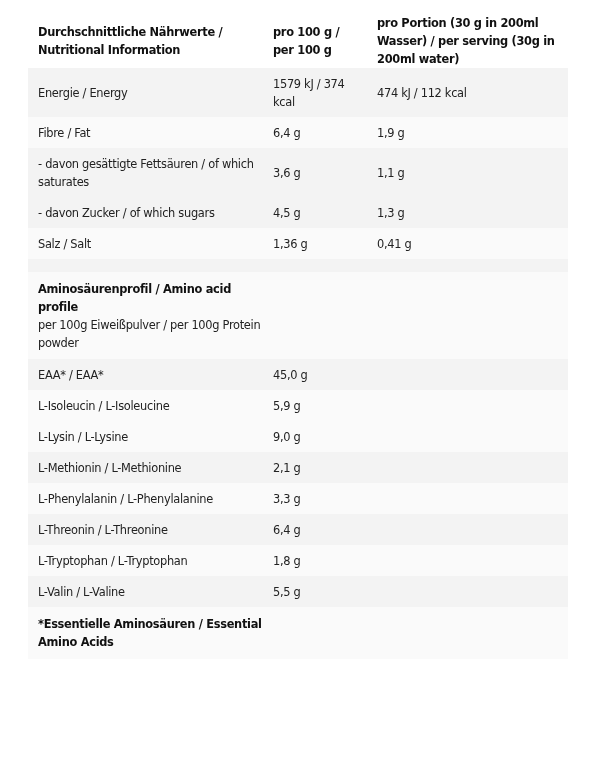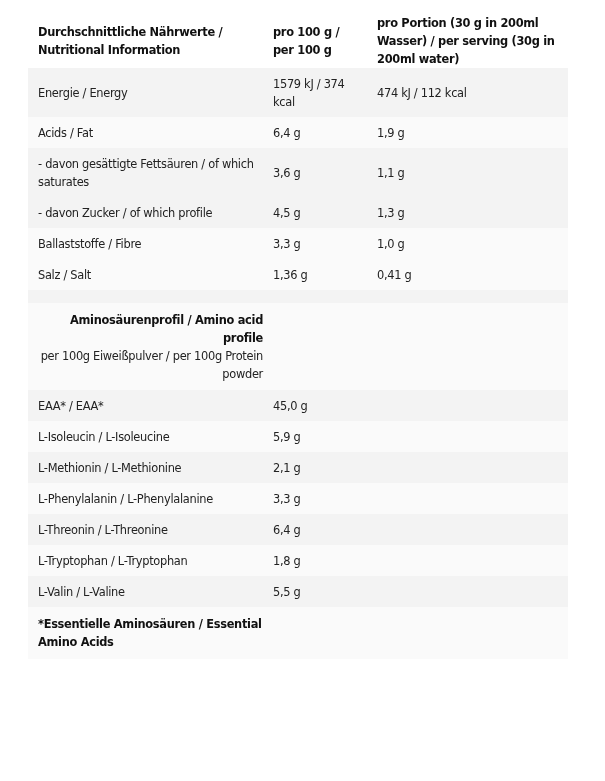--- a/index.html
+++ b/index.html
@@ -11,21 +11,21 @@
   col.c2 { width: 86px; }
   col.c3 { width: 219px; }
   td, th { padding: 0 0 0 10px; vertical-align: middle; text-align: left;
            font-size: 11.4px; line-height: 18px; letter-spacing: -0.3px; }
   th { font-weight: bold; color: #111; height: 47px; background: #ffffff; }
   tbody tr.dark td { background: #f3f3f3; }
   tbody tr.light td { background: #fafafa; }
   tr.r1 td { height: 31px; }
   tr.r2 td { height: 49px; }
   tr.spacer td { height: 13px; }
-  tr.amino td { height: 87px; text-align: right; }
+  tr.amino td { height: 87px; }
   tr.foot td { height: 52px; }
   .bold { font-weight: bold; color: #111; }
   .col3 { padding-left: 28px; }
 </style>
 </head>
 <body>
 
 <div class="wrap">
 <table>
   <colgroup>
@@ -40,38 +40,33 @@
       <th class="col3">pro Portion (30 g in 200ml Wasser) / per serving (30g in 200ml water)</th>
     </tr>
   </thead>
   <tbody>
     <tr class="dark r2">
       <td>Energie / Energy</td>
       <td>1579 kJ / 374 kcal</td>
       <td class="col3">474 kJ / 112 kcal</td>
     </tr>
     <tr class="light r1">
-      <td>Acids / Fat</td>
+      <td>Fibre / Fat</td>
       <td>6,4 g</td>
       <td class="col3">1,9 g</td>
     </tr>
     <tr class="dark r2">
       <td>- davon gesättigte Fettsäuren / of which saturates</td>
       <td>3,6 g</td>
       <td class="col3">1,1 g</td>
     </tr>
     <tr class="dark r1">
-      <td>- davon Zucker / of which profile</td>
+      <td>- davon Zucker / of which sugars</td>
       <td>4,5 g</td>
       <td class="col3">1,3 g</td>
-    </tr>
-    <tr class="light r1">
-      <td>Ballaststoffe / Fibre</td>
-      <td>3,3 g</td>
-      <td class="col3">1,0 g</td>
     </tr>
     <tr class="light r1">
       <td>Salz / Salt</td>
       <td>1,36 g</td>
       <td class="col3">0,41 g</td>
     </tr>
     <tr class="dark spacer">
       <td></td>
           <td></td>
           <td></td>
@@ -85,20 +80,25 @@
           <td></td>
     </tr>
     <tr class="dark r1">
       <td>EAA* / EAA*</td>
       <td>45,0 g</td>
       <td></td>
     </tr>
     <tr class="light r1">
       <td>L-Isoleucin / L-Isoleucine</td>
       <td>5,9 g</td>
+      <td></td>
+    </tr>
+    <tr class="light r1">
+      <td>L-Lysin / L-Lysine</td>
+      <td>9,0 g</td>
       <td></td>
     </tr>
     <tr class="dark r1">
       <td>L-Methionin / L-Methionine</td>
       <td>2,1 g</td>
       <td></td>
     </tr>
     <tr class="light r1">
       <td>L-Phenylalanin / L-Phenylalanine</td>
       <td>3,3 g</td>

